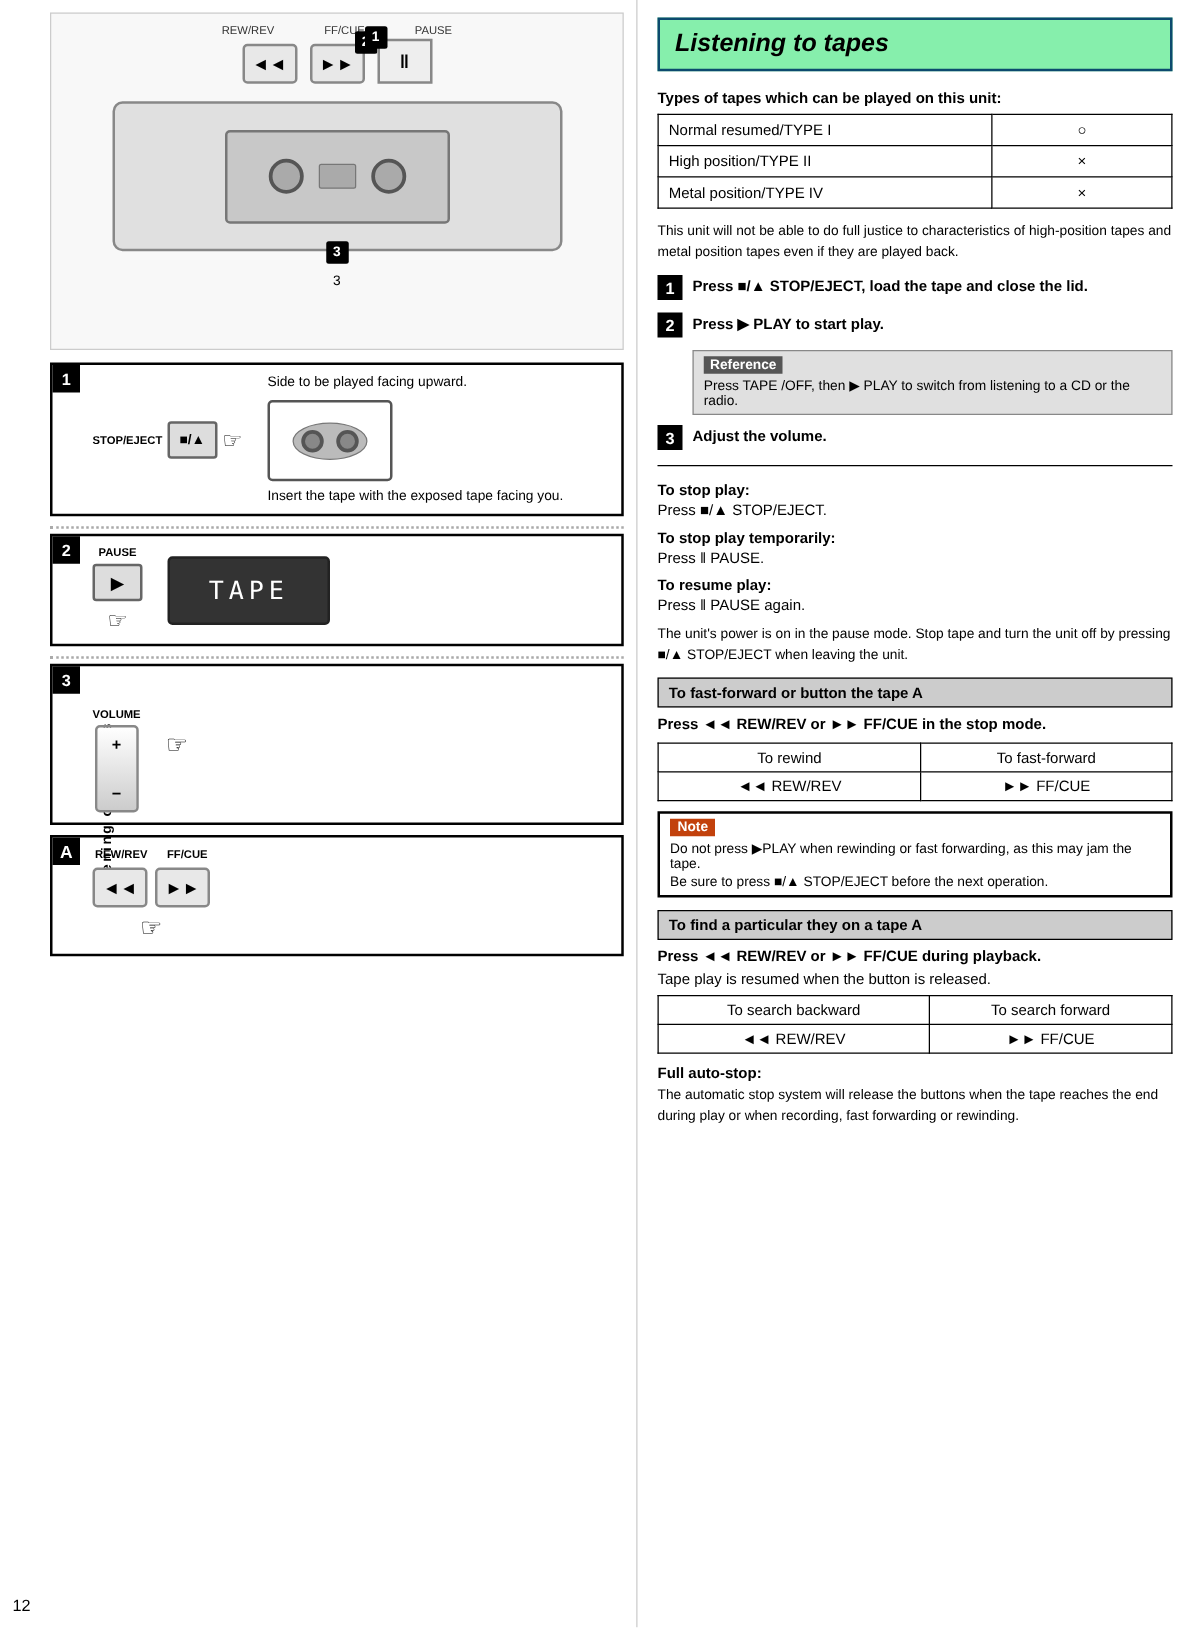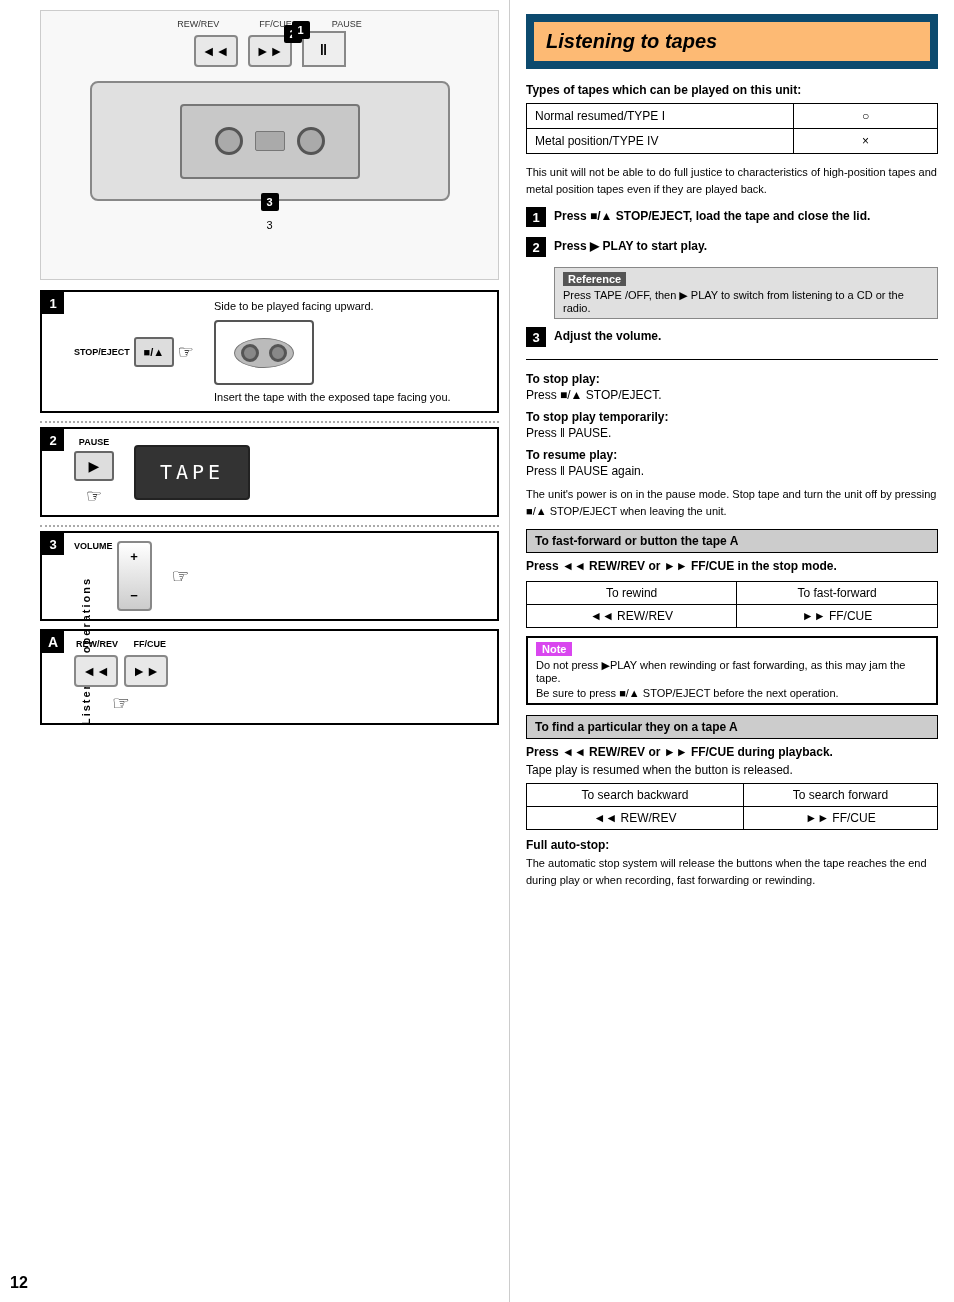--- a/index.html
+++ b/index.html
@@ -139,21 +139,21 @@
       background: #ddd;
       border: 2px solid #666;
       border-radius: 3px;
       display: flex;
       align-items: center;
       justify-content: center;
       font-size: 14px;
     }
 
     .tape-display {
-      width: 116px;
+      width: 130px;
       height: 55px;
       background: #333;
       border: 2px solid #222;
       border-radius: 4px;
       display: flex;
       align-items: center;
       justify-content: center;
       color: #fff;
       font-size: 20px;
       letter-spacing: 4px;
@@ -199,24 +199,24 @@
 
     
     .right-panel {
       width: 444px;
       min-height: 1302px;
       background: #fff;
       padding: 14px 16px;
     }
 
     .page-title-box {
-      border: 8px solid #0c4a6e;
+      border: 2px solid #0c4a6e;
       padding: 8px 12px;
       margin-bottom: 14px;
-      background: #fdba74;
+      background: #86efac;
     }
 
     .page-title {
       font-size: 20px;
       font-style: italic;
       font-weight: bold;
     }
 
     .section-header {
       font-size: 12px;
@@ -333,42 +333,42 @@
     .note-box {
       background: #fff;
       border: 2px solid #000;
       padding: 4px 8px;
       margin: 8px 0;
       font-size: 11px;
     }
 
     .note-label {
       font-weight: bold;
-      background: #d946ef;
+      background: #c2410c;
       color: #fff;
       padding: 1px 6px;
       display: inline-block;
       margin-bottom: 3px;
     }
 
     .section-title-box {
       background: #ccc;
       border: 1px solid #000;
       padding: 4px 8px;
       margin: 10px 0 6px 0;
       font-weight: bold;
       font-size: 12px;
     }
 
     .page-num {
       position: absolute;
       bottom: 10px;
       left: 10px;
-      font-size: 16px;
-      font-weight: bold;
+      font-size: 13px;
+      font-weight: normal;
     }
 
     .full-auto-title {
       font-weight: bold;
       font-size: 12px;
       margin-top: 8px;
       margin-bottom: 3px;
     }
 
     .find-spot-cmd {
@@ -558,21 +558,21 @@
         </div>
         <div class="tape-display">TAPE</div>
       </div>
     </div>
 
     <div class="dotted-line"></div>
 
     <div class="step-box">
       <div class="step-box-header">3</div>
       <div class="step-content">
-        <div style="display:flex;flex-direction:row;align-items:flex-start;gap:4px;">
+        <div style="display:flex;flex-direction:column;align-items:center;gap:4px;margin-top:25px;">
           <div style="font-size:9px;font-weight:bold;">VOLUME</div>
           <div class="volume-illus">
             <span>+</span>
             <span>−</span>
           </div>
         </div>
         <div style="font-size:20px;">☞</div>
       </div>
     </div>
 
@@ -603,20 +603,24 @@
   <div class="page-title-box">
     <div class="page-title">Listening to tapes</div>
   </div>
 
   <div class="section-header">Types of tapes which can be played on this unit:</div>
   <table class="tape-table">
     <tbody>
       <tr>
         <td class="col-type">Normal resumed/TYPE I</td>
         <td class="col-compat">○</td>
+      </tr>
+      <tr>
+        <td class="col-type">High position/TYPE II</td>
+        <td class="col-compat">×</td>
       </tr>
       <tr>
         <td class="col-type">Metal position/TYPE IV</td>
         <td class="col-compat">×</td>
       </tr>
     </tbody>
   </table>
 
   <div class="note-text">This unit will not be able to do full justice to characteristics of high-position tapes and metal position tapes even if they are played back.</div>
 

